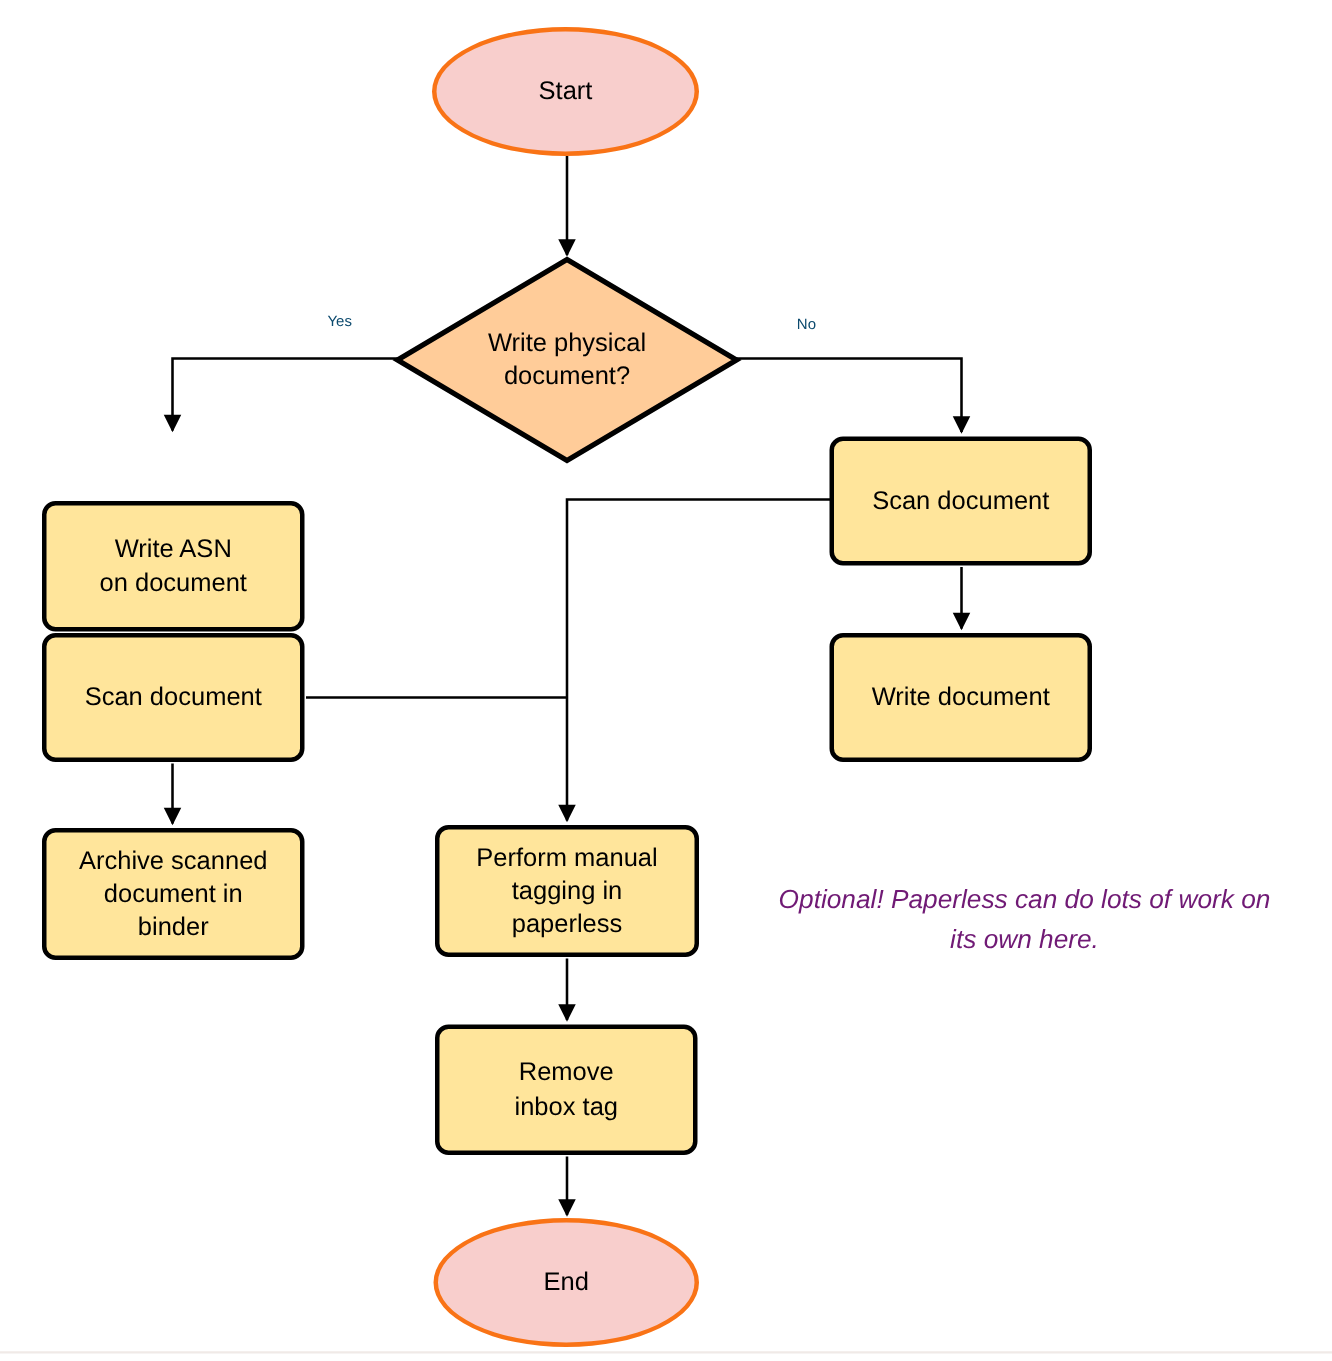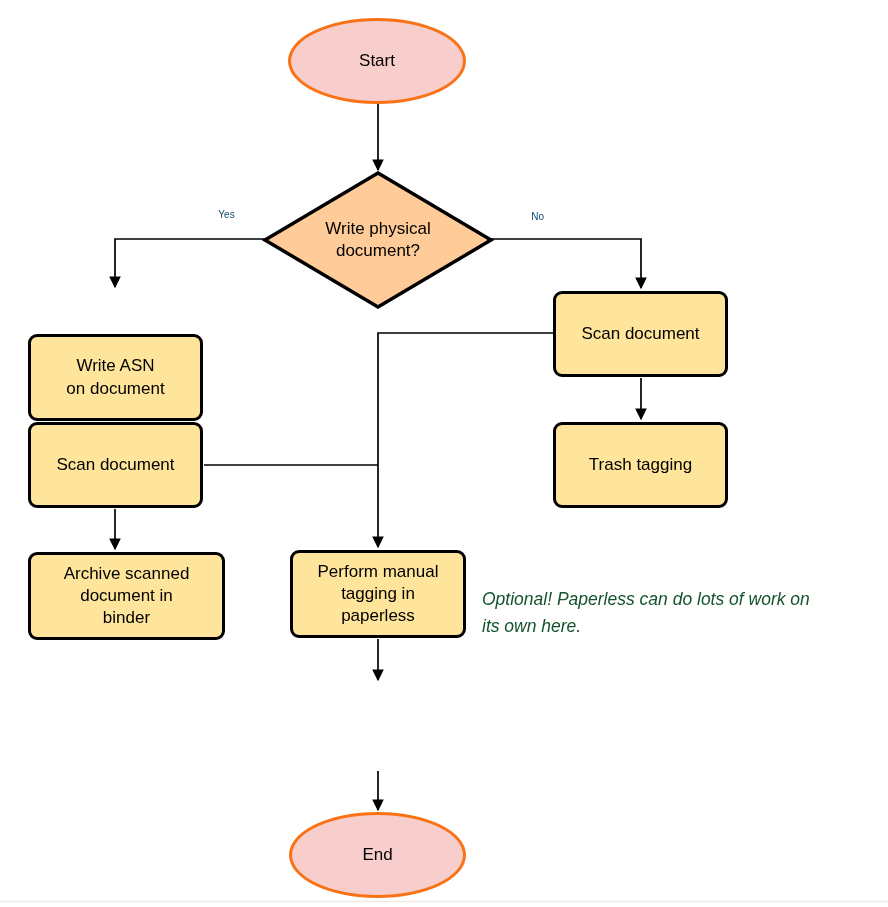--- a/index.html
+++ b/index.html
@@ -55,25 +55,26 @@
     white-space: pre-line;
   }
   .edge-label {
     position: absolute;
     color: #0c4a6e;
     font-size: 10px;
     text-align: center;
   }
   .annotation {
     position: absolute;
-    color: #14532d;
+    color: #701a75;
     font-size: 17.5px;
     font-style: italic;
     line-height: 27px;
     white-space: pre-line;
+    text-align: center;
   }
 </style>
 </head>
 <body>
 
 <div id="canvas">
 
   <svg id="edge-layer" viewBox="0 0 888 907" xmlns="http://www.w3.org/2000/svg">
     <defs>
       <marker id="arrow" viewBox="0 0 12 12" refX="10" refY="6" markerWidth="14" markerHeight="14" orient="auto" markerUnits="userSpaceOnUse">
@@ -106,40 +107,44 @@
 
   <div class="node process" style="left:28px; top:290px; width:175px; height:87px;margin-top:44px;">
     <span>Write ASN
 on document</span>
   </div>
 
   <div class="node process" style="left:28px; top:422px; width:175px; height:86px;">
     <span>Scan document</span>
   </div>
 
-  <div class="node process" style="left:28px; top:552px; width:197px; height:88px;">
+  <div class="node process" style="left:28px; top:552px; width:175px; height:88px;">
     <span>Archive scanned
 document in
 binder</span>
   </div>
 
   <div class="node process" style="left:553px; top:291px; width:175px; height:86px;">
     <span>Scan document</span>
   </div>
 
   <div class="node process" style="left:553px; top:422px; width:175px; height:86px;">
-    <span>Trash tagging</span>
+    <span>Write document</span>
   </div>
 
   <div class="node process" style="left:290px; top:550px; width:176px; height:88px;">
     <span>Perform manual
 tagging in
 paperless</span>
   </div>
 
+  <div class="node process" style="left:290px; top:683px; width:175px; height:87px;">
+    <span>Remove
+inbox tag</span>
+  </div>
 
   <div class="node terminal" style="left:289px; top:812px; width:177px; height:86px;">
     <span>End</span>
   </div>
 
   <div class="edge-label" style="left:204px; top:209px; width:45px;">Yes</div>
   <div class="edge-label" style="left:499px; top:211px; width:45px;text-align:right;">No</div>
 
   <div class="annotation" style="left:482px; top:586px; width:402px;">Optional! Paperless can do lots of work on
 its own here.</div>

